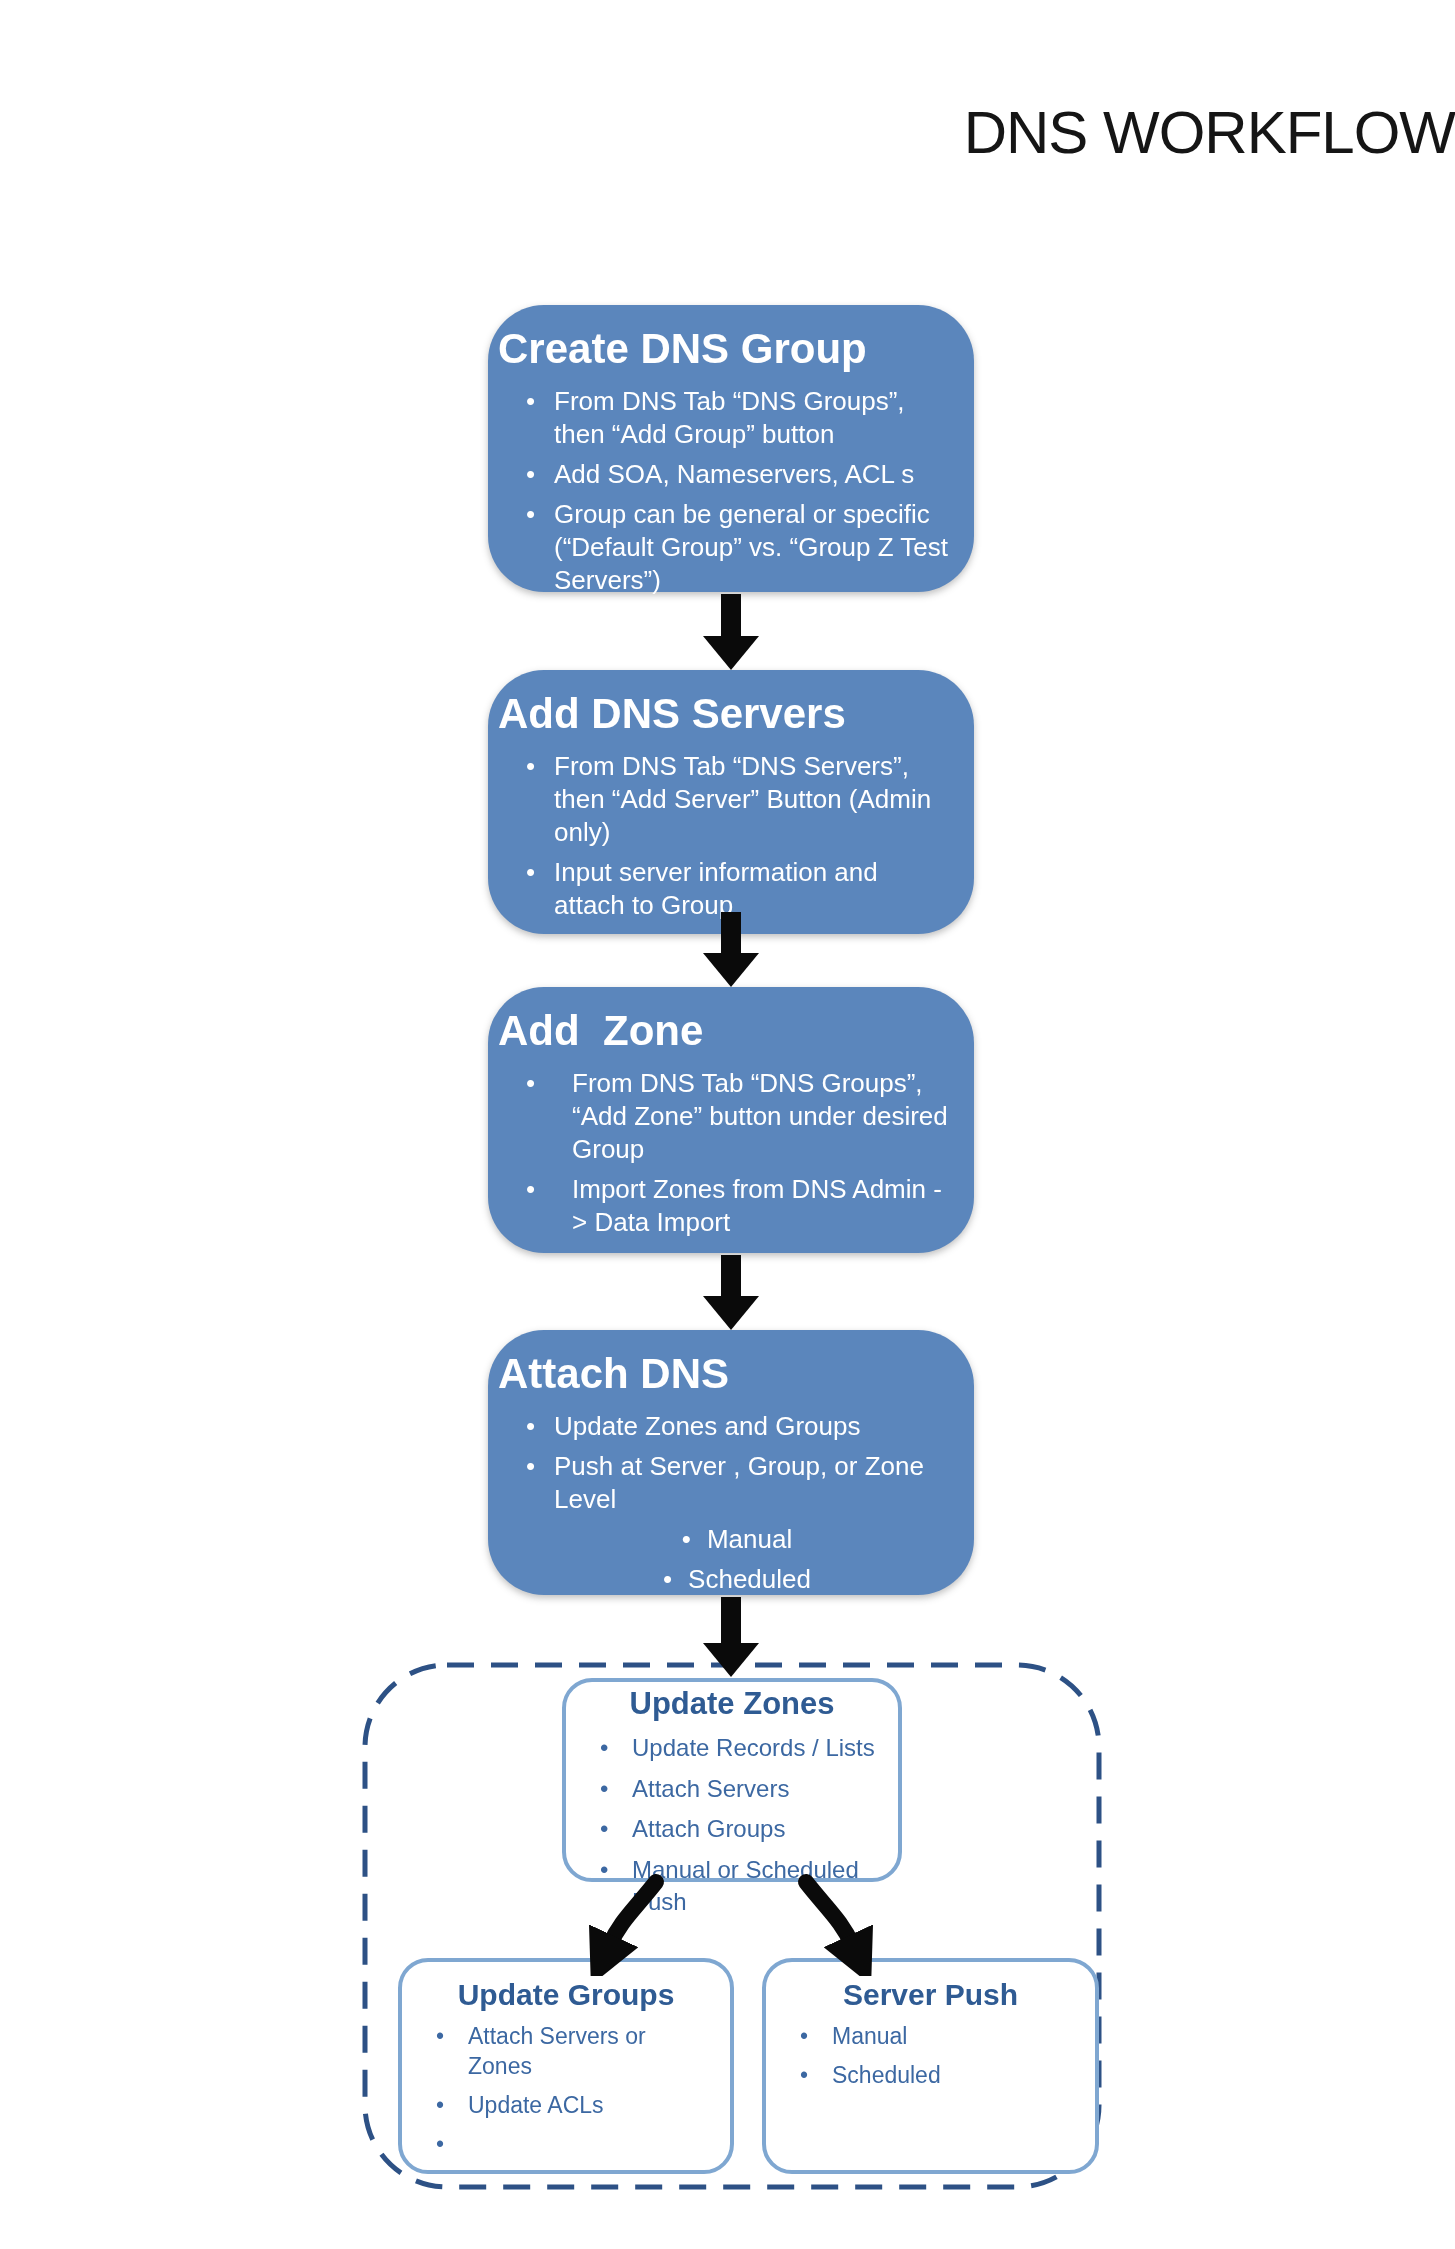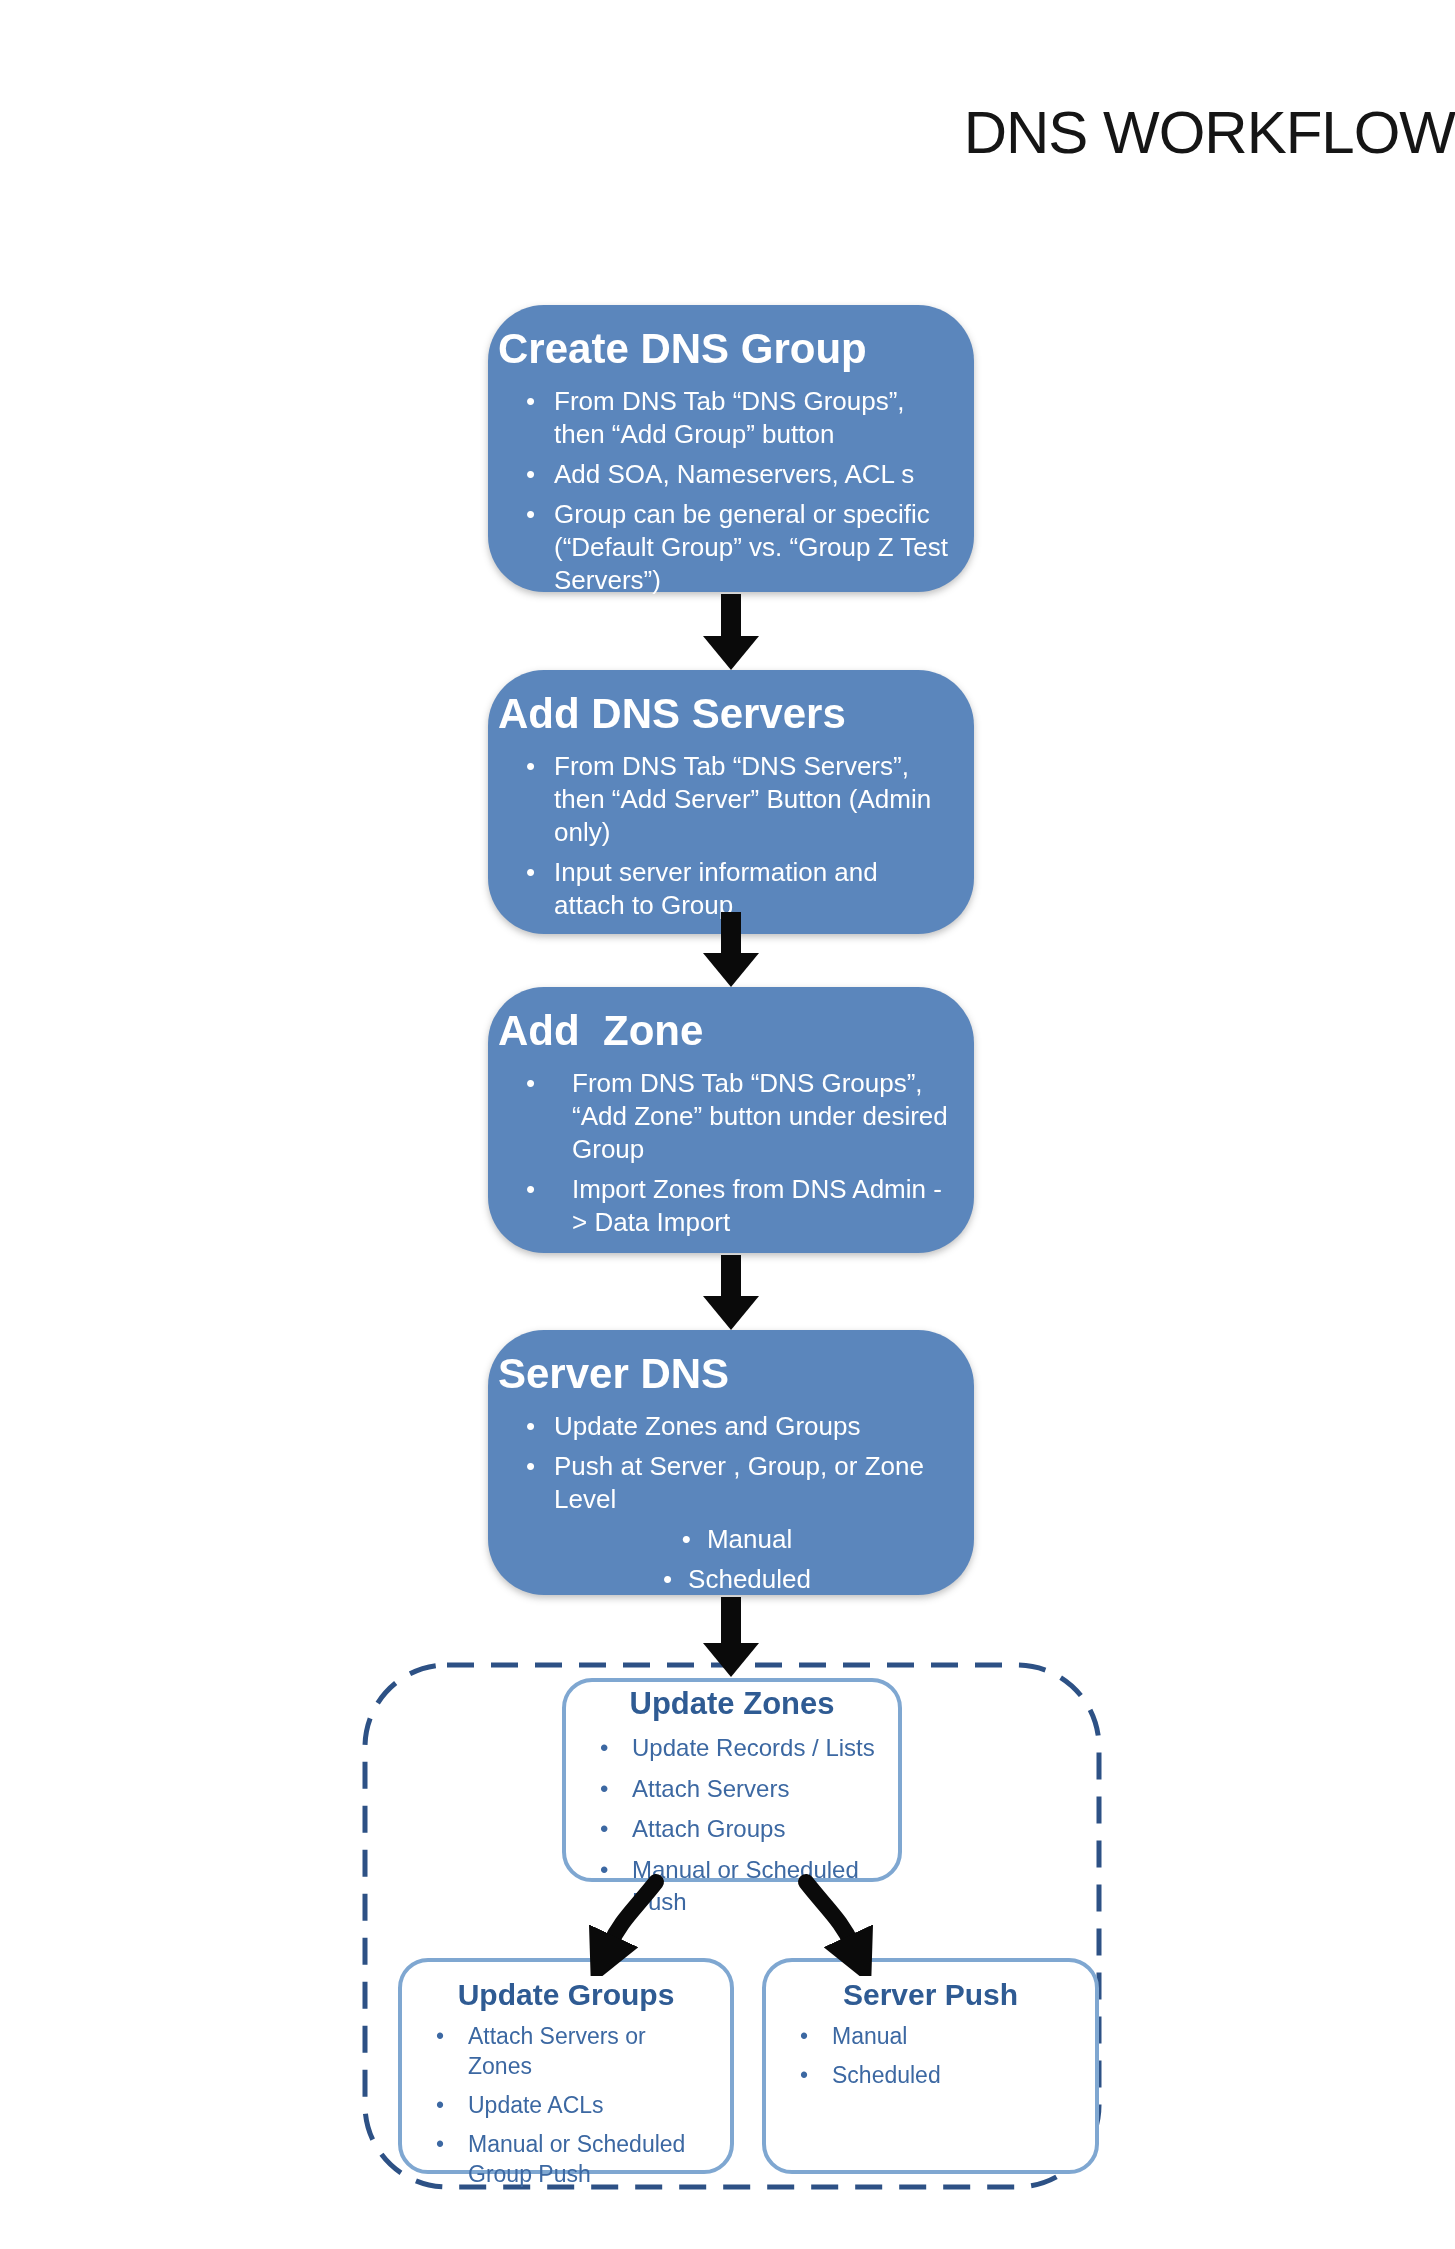--- a/index.html
+++ b/index.html
@@ -97,21 +97,21 @@
         <span class="li-text">From DNS Tab “DNS Groups”, “Add Zone” button under desired Group</span>
       </li>
       <li class="li">
         <span class="marker">•</span>
         <span class="li-text">Import Zones from DNS Admin -&gt; Data Import</span>
       </li>
     </ul>
   </section>
 
   <section class="flow-box" style="top:1330px;height:265px;">
-    <h2 class="box-heading">Server DNS</h2>
+    <h2 class="box-heading">Attach DNS</h2>
     <ul class="box-list">
       <li class="li">
         <span class="marker">•</span>
         <span class="li-text">Update Zones and Groups</span>
       </li>
       <li class="li">
         <span class="marker">•</span>
         <span class="li-text">Push at Server , Group, or Zone Level</span>
       </li>
       <li class="li sub">
@@ -157,21 +157,20 @@
       <li class="oli">
         <span class="marker">•</span>
         <span class="li-text">Attach Servers or Zones</span>
       </li>
       <li class="oli">
         <span class="marker">•</span>
         <span class="li-text">Update ACLs</span>
       </li>
       <li class="oli">
         <span class="marker">•</span>
-        <span class="li-text">Manual or Scheduled Group Push</span>
       </li>
     </ul>
   </section>
 
   <section class="outline-box small" style="left:762px;top:1958px;width:337px;height:216px;">
     <h3 class="outline-heading">Server Push</h3>
     <ul class="outline-list">
       <li class="oli">
         <span class="marker">•</span>
         <span class="li-text">Manual</span>

